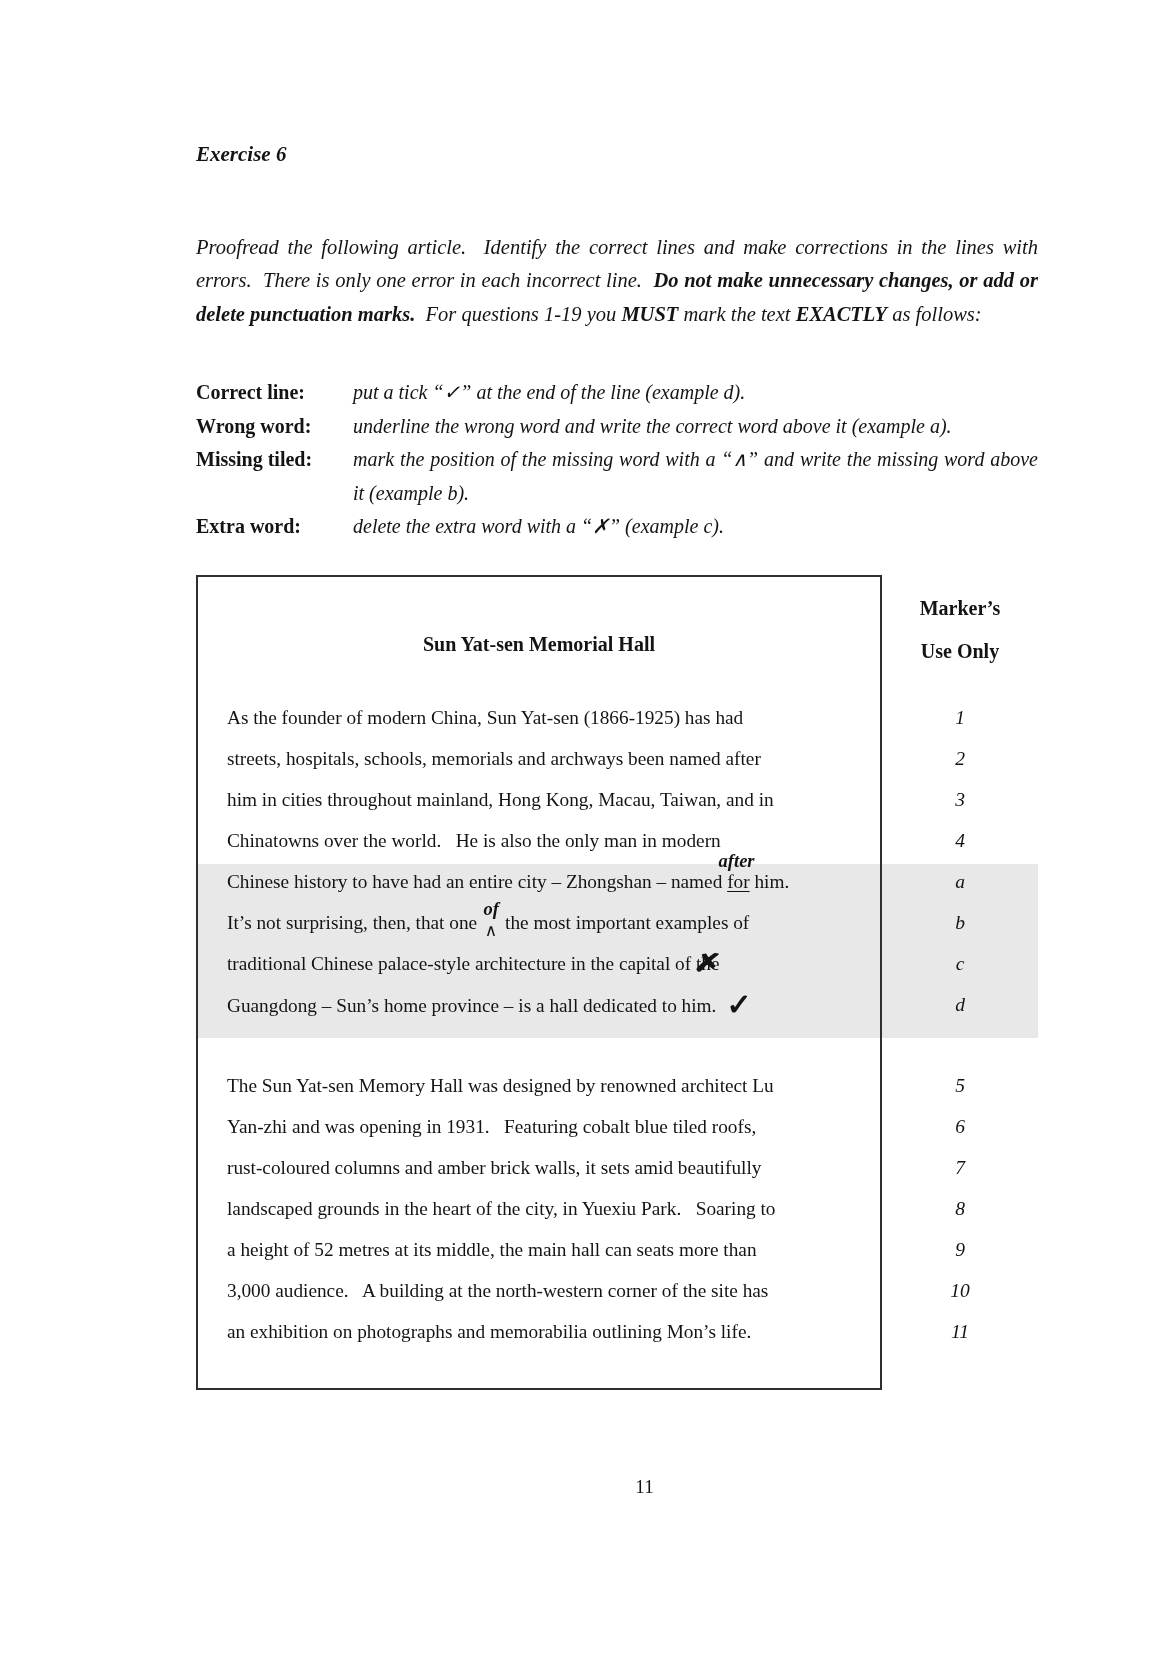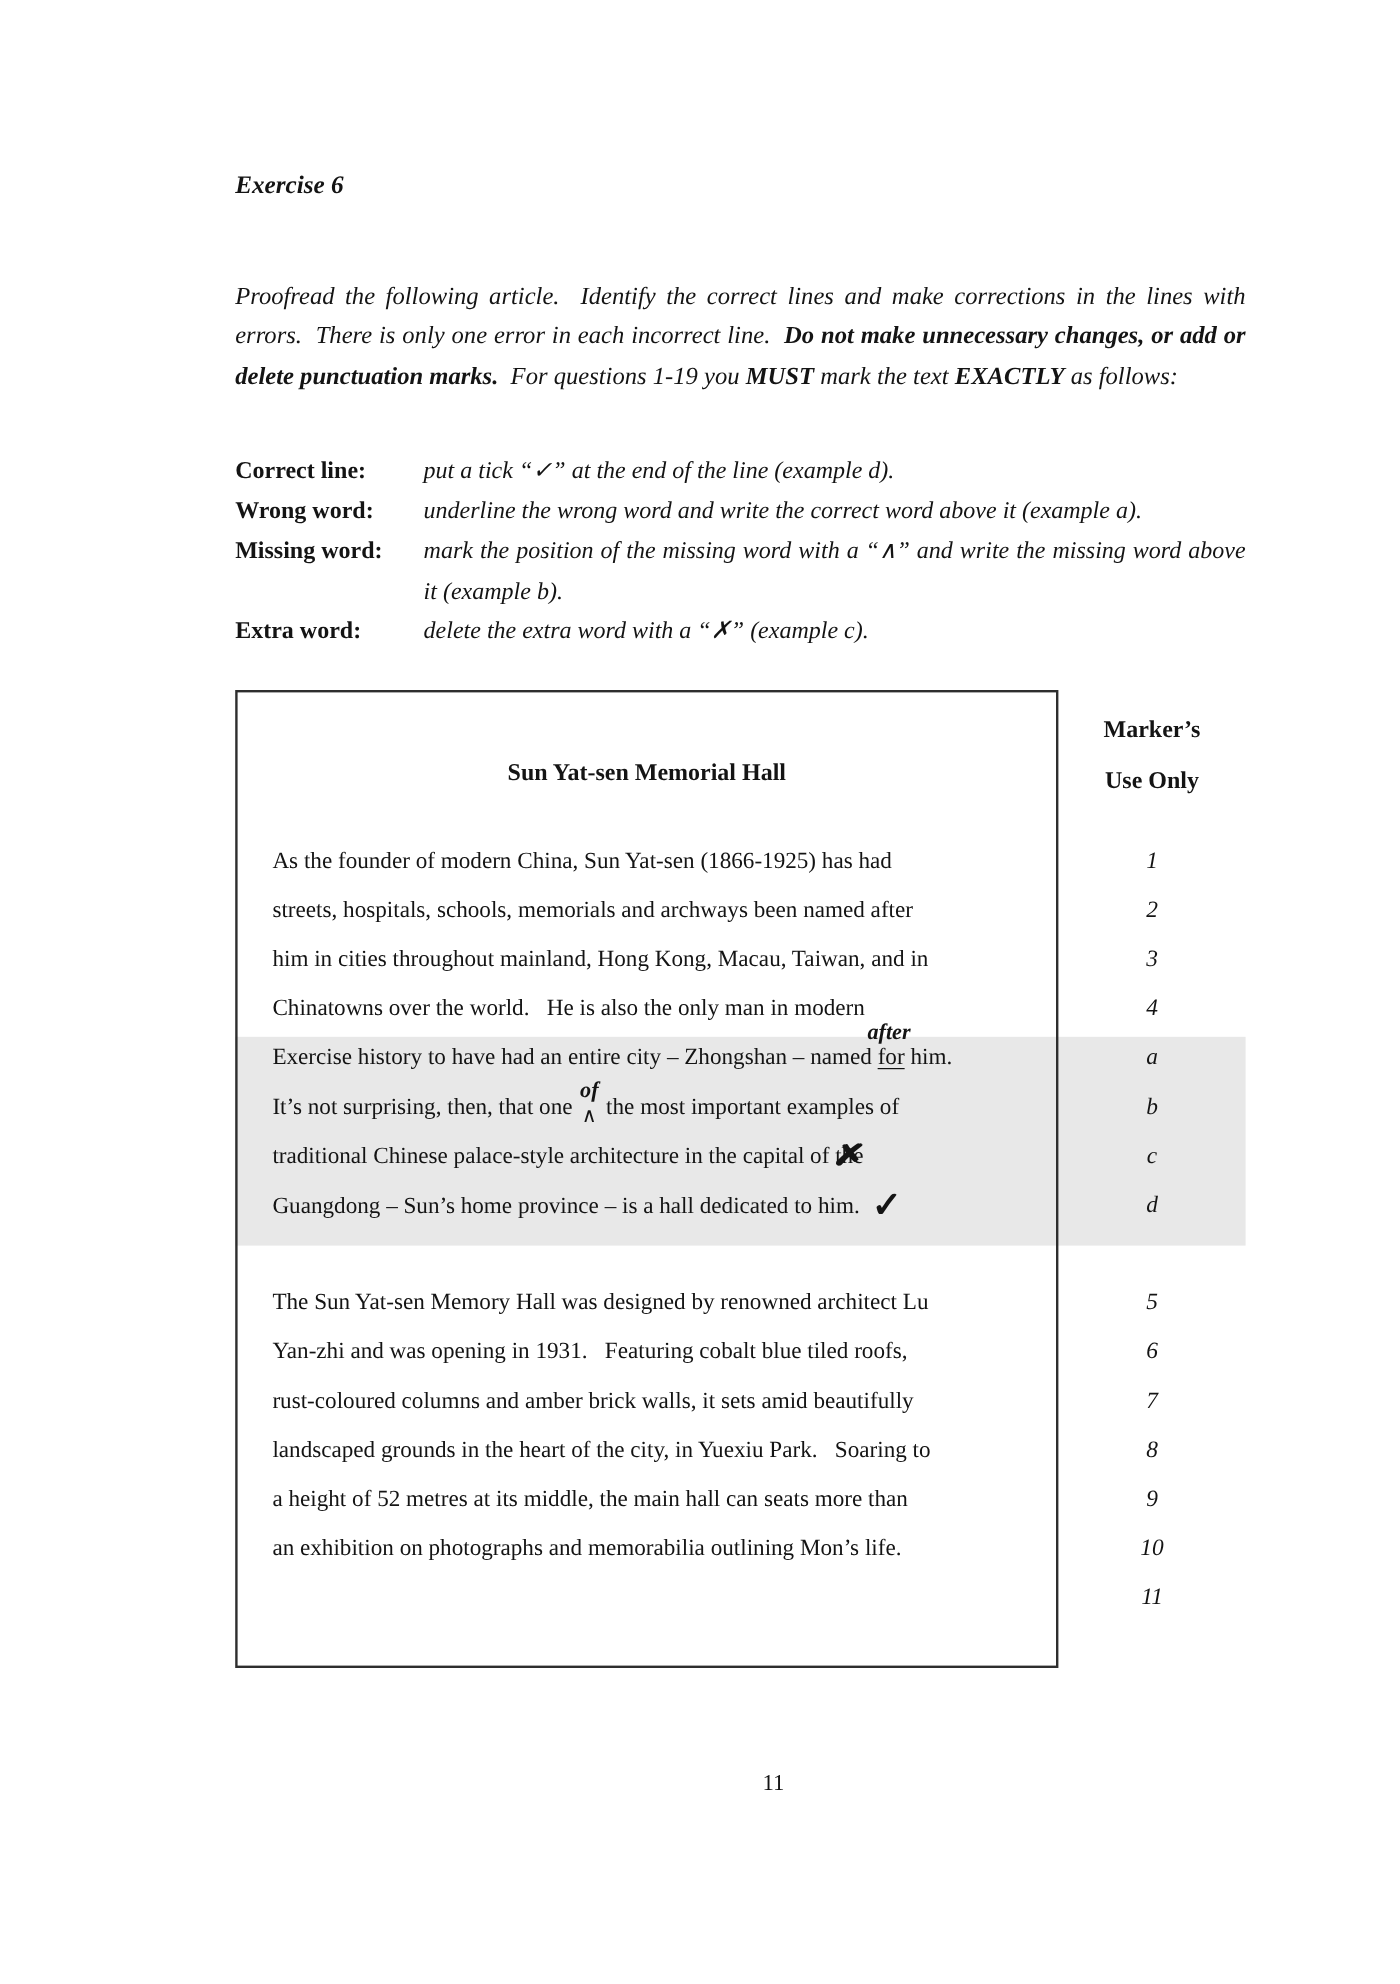--- a/index.html
+++ b/index.html
@@ -105,51 +105,52 @@
 
   <div class="exercise-title">Exercise 6</div>
 
   <p class="instructions"><span>Proofread the following article.&nbsp; Identify the correct lines and make corrections in the lines with errors.&nbsp; There is only one error in each incorrect line.&nbsp; </span><span class="b">Do not make unnecessary changes, or add or delete punctuation marks.</span><span>&nbsp; For questions 1-19 you </span><span class="b">MUST</span><span> mark the text </span><span class="b">EXACTLY</span><span> as follows:</span></p>
 
   <div class="marking-key">
     <div class="key-label">Correct line:</div>
     <div class="key-desc">put a tick “✓” at the end of the line (example d).</div>
     <div class="key-label">Wrong word:</div>
     <div class="key-desc">underline the wrong word and write the correct word above it (example a).</div>
-    <div class="key-label">Missing word:</div>
+    <div class="key-label">Missing tiled:</div>
     <div class="key-desc">mark the position of the missing word with a “∧” and write the missing word above it (example b).</div>
     <div class="key-label">Extra word:</div>
     <div class="key-desc">delete the extra word with a “✗” (example c).</div>
   </div>
 
   <div class="article-area">
 
     <div class="highlight-band"></div>
 
     <div class="article-box"></div>
 
     <div class="article-title">Sun Yat-sen Memorial Hall</div>
 
     <div class="lines p1">
       <div class="line">As the founder of modern China, Sun Yat-sen (1866-1925) has had</div>
       <div class="line">streets, hospitals, schools, memorials and archways been named after</div>
       <div class="line">him in cities throughout mainland, Hong Kong, Macau, Taiwan, and in</div>
       <div class="line">Chinatowns over the world.&nbsp;&nbsp; He is also the only man in modern</div>
-      <div class="line"><span>Exercise history to have had an entire city – Zhongshan – named </span><span class="wrong-word"><span class="hand above-wrong">after</span><span class="ww">for</span></span><span> him.</span></div>
+      <div class="line"><span>Chinese history to have had an entire city – Zhongshan – named </span><span class="wrong-word"><span class="hand above-wrong">after</span><span class="ww">for</span></span><span> him.</span></div>
       <div class="line"><span>It’s not surprising, then, that one</span><span class="caret-group"><span class="hand above-caret">of</span><span class="caret-mark">∧</span></span><span>the most important examples of</span></div>
       <div class="line"><span>traditional Chinese palace-style architecture in the capital of </span><span class="extra-word"><span>the</span><span class="delete-mark">✗</span></span></div>
       <div class="line"><span>Guangdong – Sun’s home province – is a hall dedicated to him.</span><span class="tick-mark">✓</span></div>
     </div>
 
     <div class="lines p2">
       <div class="line">The Sun Yat-sen Memory Hall was designed by renowned architect Lu</div>
       <div class="line">Yan-zhi and was opening in 1931.&nbsp;&nbsp; Featuring cobalt blue tiled roofs,</div>
       <div class="line">rust-coloured columns and amber brick walls, it sets amid beautifully</div>
       <div class="line">landscaped grounds in the heart of the city, in Yuexiu Park.&nbsp;&nbsp; Soaring to</div>
       <div class="line">a height of 52 metres at its middle, the main hall can seats more than</div>
+      <div class="line">3,000 audience.&nbsp;&nbsp; A building at the north-western corner of the site has</div>
       <div class="line">an exhibition on photographs and memorabilia outlining Mon’s life.</div>
     </div>
 
     <div class="marker-col">
       <div class="marker-header">
         <div>Marker’s</div>
         <div>Use Only</div>
       </div>
       <div class="markers p1">
         <div class="marker-cell">1</div>

